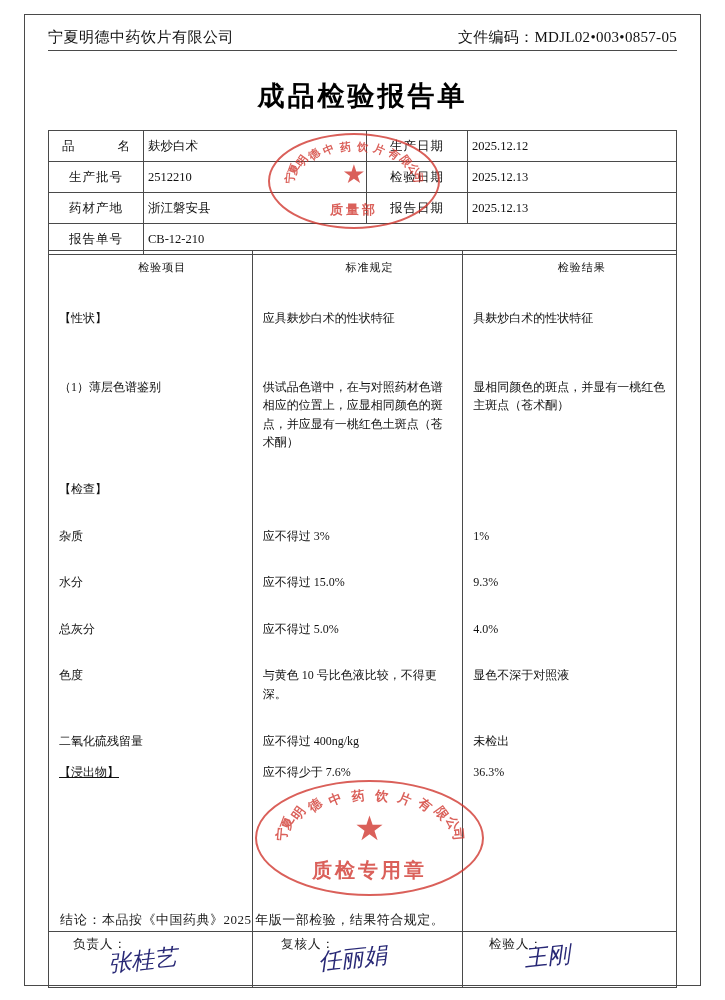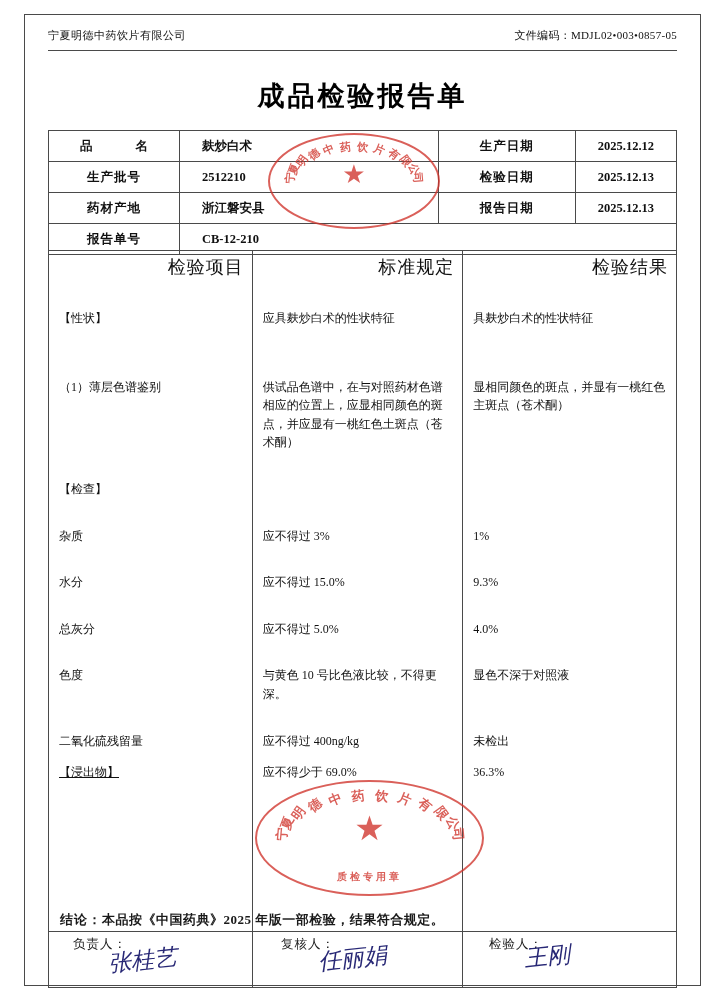--- a/index.html
+++ b/index.html
@@ -32,21 +32,21 @@
     box-sizing: border-box;
   }
   .header-row {
     position: absolute;
     left: 48px;
     top: 28px;
     width: 629px;
     display: flex;
     justify-content: space-between;
     align-items: baseline;
-    font-size: 11px;
+    font-size: 15px;
     color: #111;
   }
   .company-name {
     letter-spacing: 0.5px;
   }
   .doc-code {
     letter-spacing: 0.3px;
   }
   .hrule {
     position: absolute;
@@ -72,24 +72,23 @@
     position: absolute;
     left: 48px;
     top: 130px;
     width: 629px;
     border-collapse: collapse;
     font-size: 12.5px;
   }
   .info-table td {
     border: 1px solid #4a4a4a;
     height: 30px;
-    padding: 0 22px;
+    padding: 0 4px;
     vertical-align: middle;
     color: #111;
-    font-weight: bold;
   }
   .lbl {
     width: 86px;
     text-align: center;
     letter-spacing: 1px;
   }
   .lbl.spaced {
     letter-spacing: 6px;
     text-indent: 6px;
   }
@@ -130,22 +129,22 @@
     border-left: 1px solid #4a4a4a;
     border-right: 1px solid #4a4a4a;
     padding: 0 8px;
     vertical-align: top;
     font-weight: normal;
     color: #111;
   }
   .main-table thead th {
     border-bottom: none;
     height: 34px;
-    text-align: right;
-    font-size: 18px;
+    text-align: center;
+    font-size: 11px;
     letter-spacing: 1px;
     vertical-align: middle;
     padding-left: 32px;
   }
   .main-table tbody td {
     line-height: 1.55;
     padding-top: 3px;
     padding-bottom: 3px;
   }
   .col-a { padding-left: 10px !important; }
@@ -168,21 +167,20 @@
   
   .conclusion {
     position: absolute;
     left: 48px;
     top: 905px;
     width: 629px;
     box-sizing: border-box;
     font-size: 13px;
     padding: 6px 10px 4px 12px;
     letter-spacing: 0.5px;
-    font-weight: bold;
   }
   .conc-label { letter-spacing: 1px; }
 
   .signature-row {
     position: absolute;
     left: 48px;
     top: 933px;
     width: 629px;
     height: 53px;
     box-sizing: border-box;
@@ -264,21 +262,21 @@
     position: absolute;
     left: 0;
     bottom: 8px;
     width: 100%;
     text-align: center;
     font-size: 13px;
     font-weight: bold;
     letter-spacing: 3px;
   }
   .stamp-large .stamp-bottom-text {
-    font-size: 10px;
+    font-size: 20px;
     bottom: 10px;
     letter-spacing: 3px;
     margin-top: 35px;
   }
 </style>
 </head>
 <body>
 
 <div class="page">
   <div class="frame"></div>
@@ -415,21 +413,21 @@
           <td></td>
           <td></td>
         </tr>
       <tr>
         <td class="col-a">二氧化硫残留量</td>
         <td class="col-b">应不得过 400ng/kg</td>
         <td class="col-c">未检出</td>
       </tr>
       <tr>
         <td class="col-a" style="padding-top:10px;text-decoration:underline;">【浸出物】</td>
-        <td class="col-b" style="padding-top:10px;">应不得少于 69.0%</td>
+        <td class="col-b" style="padding-top:10px;">应不得少于 7.6%</td>
         <td class="col-c" style="padding-top:10px;">36.3%</td>
       </tr>
       <tr class="last-row">
         <td style="height:196px;"></td>
         <td></td>
         <td></td>
       </tr>
     </tbody>
   </table>
 
@@ -462,20 +460,21 @@
         <span style="transform: translate(-25.2px, -31.3px) rotate(336.8deg) translate(-50%, -50%);">中</span>
         <span style="transform: translate(-8.6px, -33.7px) rotate(352.3deg) translate(-50%, -50%);">药</span>
         <span style="transform: translate(8.6px, -33.7px) rotate(367.7deg) translate(-50%, -50%);">饮</span>
         <span style="transform: translate(25.2px, -31.3px) rotate(383.2deg) translate(-50%, -50%);">片</span>
         <span style="transform: translate(40px, -26.6px) rotate(398.6deg) translate(-50%, -50%);">有</span>
         <span style="transform: translate(51.8px, -19.9px) rotate(414.1deg) translate(-50%, -50%);">限</span>
         <span style="transform: translate(60px, -11.9px) rotate(429.5deg) translate(-50%, -50%);">公</span>
         <span style="transform: translate(63.8px, -3px) rotate(445deg) translate(-50%, -50%);">司</span>
       </div>
     <div class="star">★</div>
+    <div class="stamp-bottom-text">质量部</div>
   </div>
 
   <div class="stamp stamp-large">
     <div class="arc-text">
         <span style="transform: translate(-87.7px, -3.7px) rotate(275deg) translate(-50%, -50%);">宁</span>
         <span style="transform: translate(-82.5px, -14.7px) rotate(290.5deg) translate(-50%, -50%);">夏</span>
         <span style="transform: translate(-71.3px, -24.6px) rotate(305.9deg) translate(-50%, -50%);">明</span>
         <span style="transform: translate(-54.9px, -32.8px) rotate(321.4deg) translate(-50%, -50%);">德</span>
         <span style="transform: translate(-34.6px, -38.6px) rotate(336.8deg) translate(-50%, -50%);">中</span>
         <span style="transform: translate(-11.8px, -41.6px) rotate(352.3deg) translate(-50%, -50%);">药</span>

